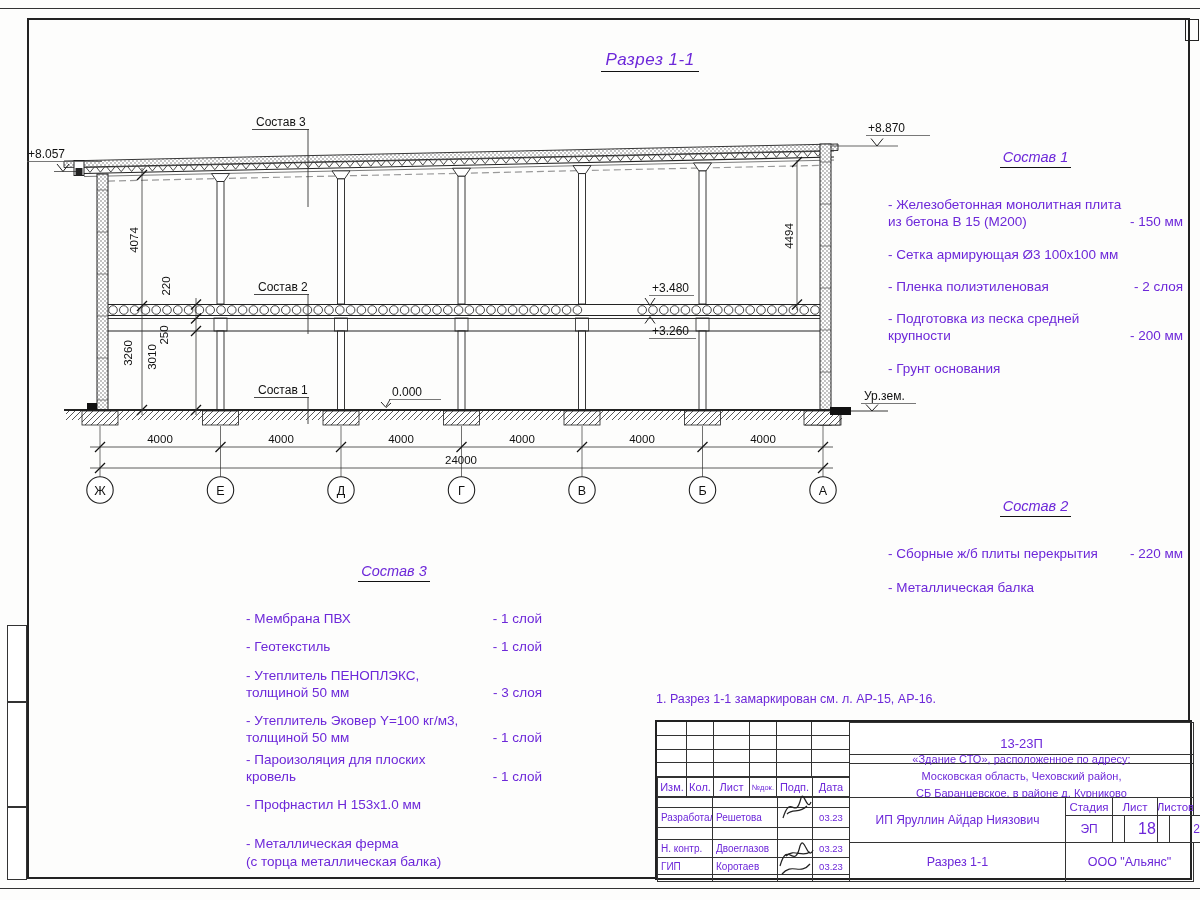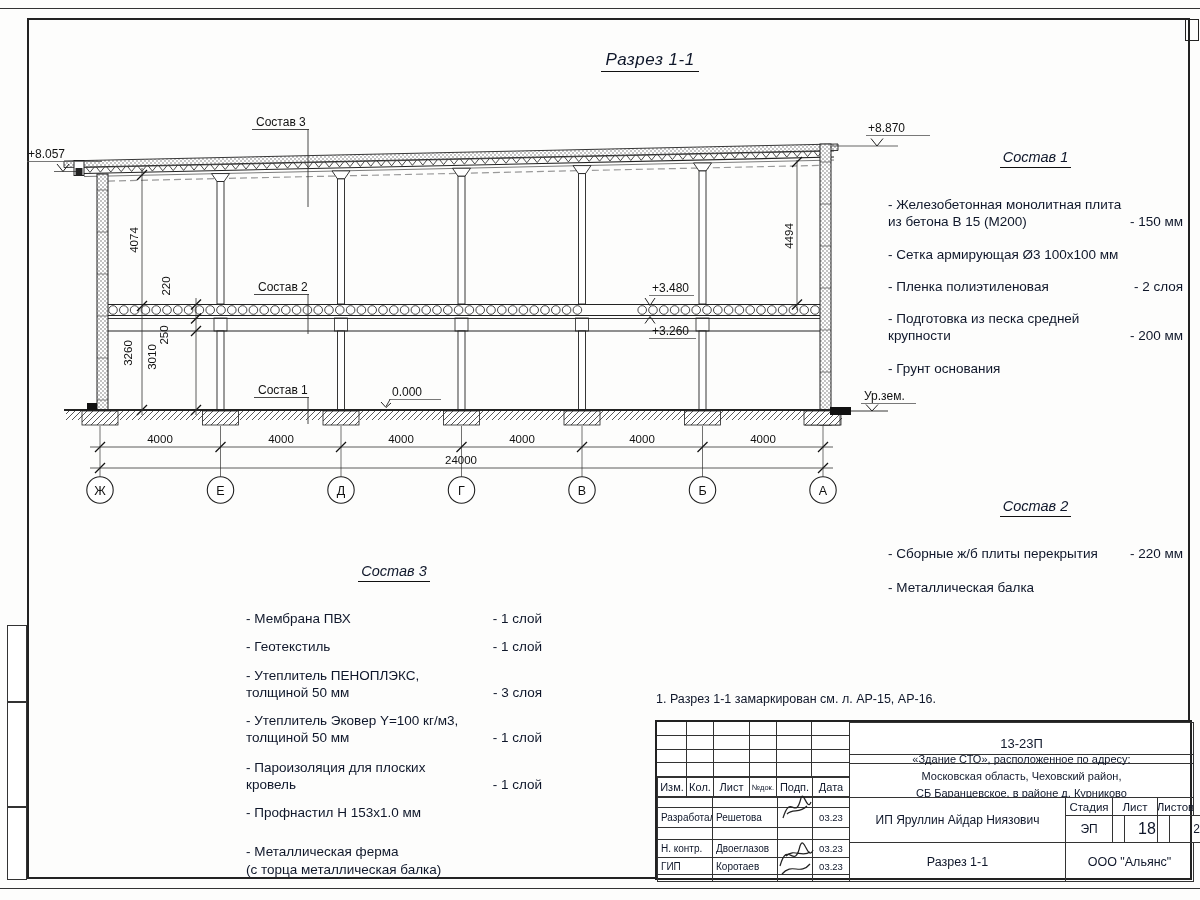--- a/index.html
+++ b/index.html
@@ -1,17 +1,17 @@
 <!DOCTYPE html>
 <html><head>
 <meta charset="utf-8">
 <style>
   html,body{margin:0;padding:0;background:#e8e8e8;}
   #page{position:relative;width:1200px;height:900px;background:#fdfdfc;overflow:hidden;
-        font-family:"Liberation Sans",sans-serif;color:#0f172a;}
+        font-family:"Liberation Sans",sans-serif;color:#6d28d9;}
   .line{position:absolute;background:#333;}
   #outer-top{left:0;top:8px;width:1200px;height:1px;}
   #outer-bottom{left:0;top:888px;width:1200px;height:1px;}
   #inner-frame{position:absolute;left:27px;top:18px;width:1163px;height:861px;
                border:2px solid #222;box-sizing:border-box;}
   .sidebox{position:absolute;border:1.5px solid #333;box-sizing:border-box;background:#fff;}
   #corner-box{position:absolute;left:1185px;top:19px;width:14px;height:22px;border:1.5px solid #222;box-sizing:border-box;}
   #main-title{position:absolute;left:500px;top:50px;width:300px;text-align:center;}
   #main-title span{font-style:italic;font-size:17px;letter-spacing:.5px;border-bottom:1.4px solid #111;padding:0 4px 2px 4px;}
   svg text{font-family:"Liberation Sans",sans-serif;fill:#111;}
@@ -341,21 +341,21 @@
     </div>
     <div class="item" style="margin-bottom:11px;">
       <span class="iname">- Геотекстиль</span>
       <span class="ival">- 1 слой</span>
     </div>
     <div class="item" style="margin-bottom:11px;">
       <span class="iname">- Утеплитель ПЕНОПЛЭКС,
   толщиной 50 мм</span>
       <span class="ival">- 3 слоя</span>
     </div>
-    <div class="item" style="margin-bottom:12px;">
+    <div class="item" style="margin-bottom:4px;">
       <span class="iname">- Утеплитель Эковер Y=100 кг/м3,
   толщиной 50 мм</span>
       <span class="ival">- 1 слой</span>
     </div>
     <div class="item" style="margin-bottom:11px;gap:32px;">
       <span class="iname">- Пароизоляция для плоских кровель</span>
       <span class="ival">- 1 слой</span>
     </div>
     <div class="item" style="margin-bottom:22px;">
       <span class="iname">- Профнастил Н 153х1.0 мм</span>

